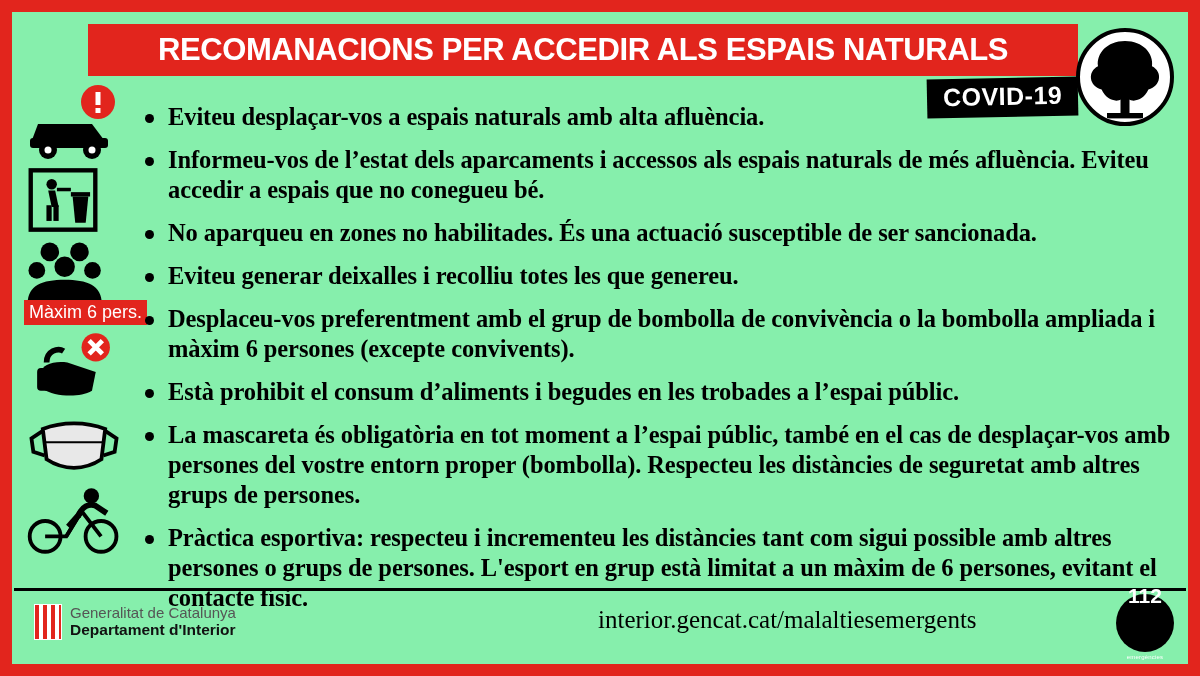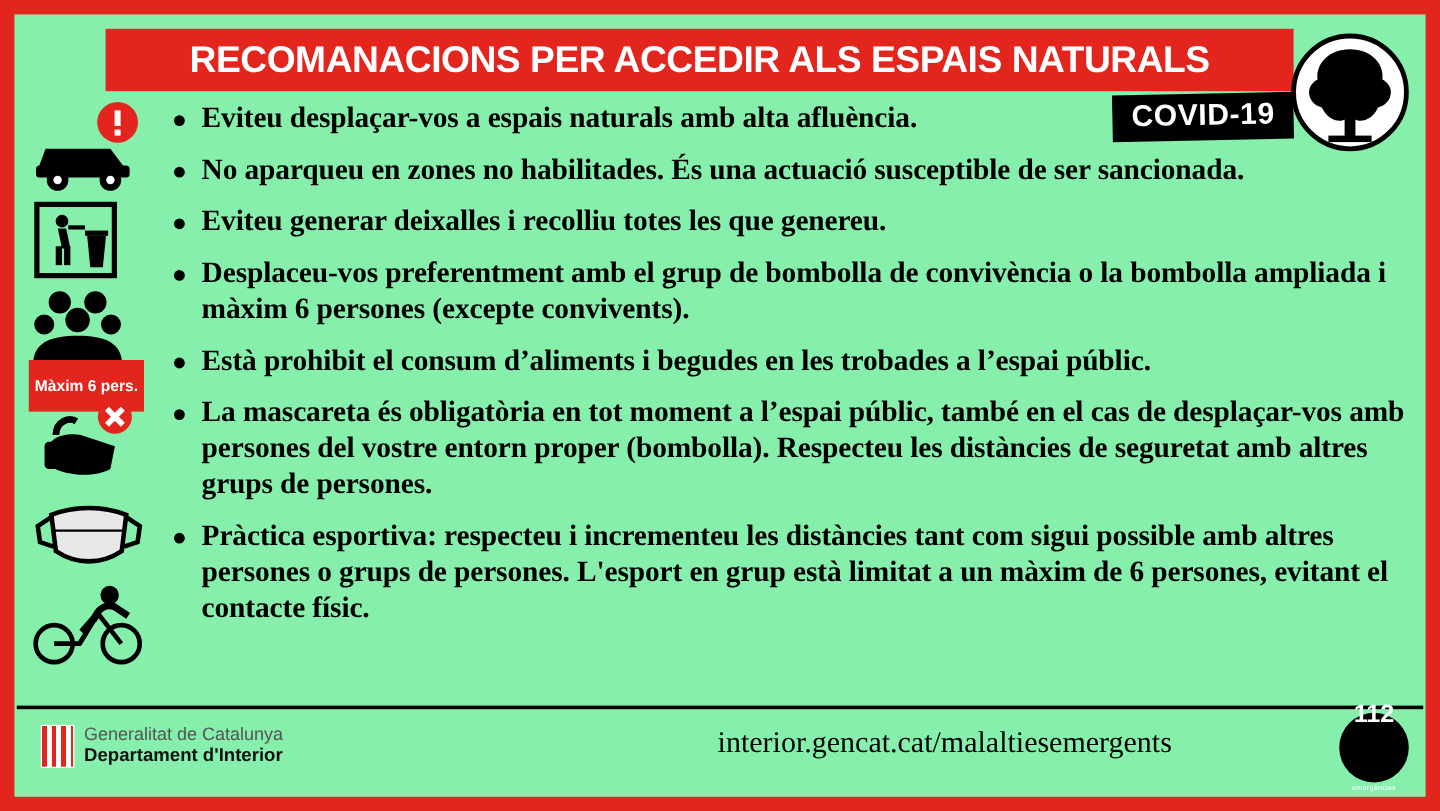--- a/index.html
+++ b/index.html
@@ -102,30 +102,30 @@
     position: relative;
     width: 110px;
   }
   .max-label {
     position: absolute;
     left: 2px;
     top: 62px;
     background: #e2251d;
     color: #ffffff;
     font-family: "Liberation Sans", sans-serif;
-    font-size: 13px;
-    font-weight: bold;
-    padding: 14px 5px;
+    font-size: 18px;
+    font-weight: normal;
+    padding: 2px 5px;
     white-space: nowrap;
   }
   
   .bullets {
     position: absolute;
     left: 145px;
-    top: 84px;
+    top: 102px;
     width: 1030px;
   }
   .bullet {
     position: relative;
     display: flex;
     align-items: flex-start;
     margin-bottom: 13px;
   }
   .dot {
     flex: 0 0 auto;
@@ -345,20 +345,24 @@
 
   </div>
 
   <div class="bullets">
     <div class="bullet">
       <span class="dot"></span>
       <span class="btext">Eviteu desplaçar-vos a espais naturals amb alta afluència.</span>
     </div>
     <div class="bullet">
       <span class="dot"></span>
+      <span class="btext">Informeu-vos de l’estat dels aparcaments i accessos als espais naturals de més afluència. Eviteu accedir a espais que no conegueu bé.</span>
+    </div>
+    <div class="bullet">
+      <span class="dot"></span>
       <span class="btext">No aparqueu en zones no habilitades. És una actuació susceptible de ser sancionada.</span>
     </div>
     <div class="bullet">
       <span class="dot"></span>
       <span class="btext">Eviteu generar deixalles i recolliu totes les que genereu.</span>
     </div>
     <div class="bullet">
       <span class="dot"></span>
       <span class="btext">Desplaceu-vos preferentment amb el grup de bombolla de convivència o la bombolla ampliada i màxim 6 persones (excepte convivents).</span>
     </div>

